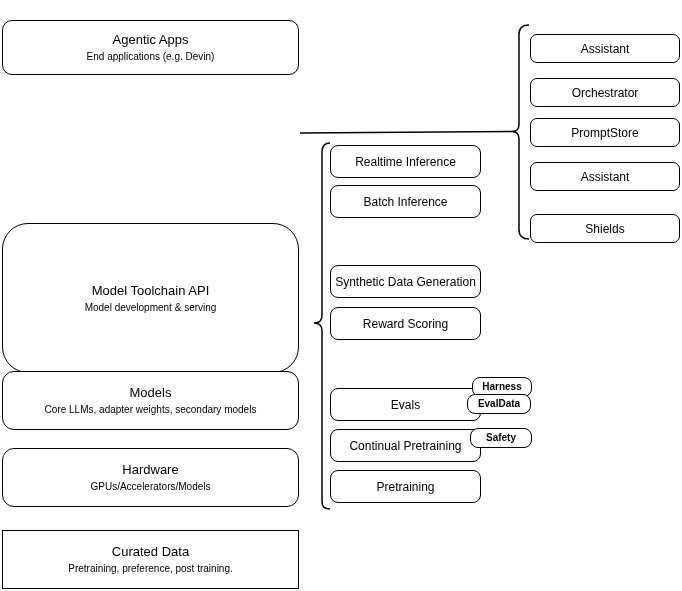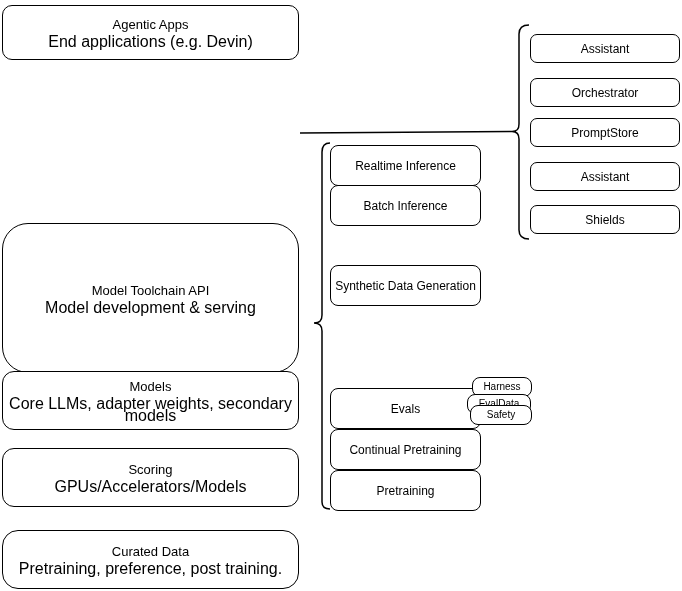--- a/index.html
+++ b/index.html
@@ -30,118 +30,122 @@
     border: 1.5px solid #000000;
     background: #ffffff;
     display: flex;
     flex-direction: column;
     align-items: center;
     justify-content: center;
     text-align: center;
   }
   .lbox { left: 2px; width: 297px; }
   .lbox .title { font-size: 13px; line-height: 15px; }
-  .lbox .subtitle { font-size: 16px; line-height: 12px; margin-top: 4px; }
-  .mbox { left: 330px; width: 151px; height: 41px; border-radius: 8px; font-size: 12px; }
+  .lbox .subtitle { font-size: 10px; line-height: 12px; margin-top: 4px; }
+  .mbox { left: 330px; width: 151px; height: 33px; border-radius: 8px; font-size: 12px; }
   .rbox { left: 530px; width: 150px; height: 29px; border-radius: 7px; font-size: 12px; }
   .pill {
     position: absolute;
     box-sizing: border-box;
     border: 1.5px solid #000000;
     background: #ffffff;
     border-radius: 8px;
     height: 20px;
     display: flex;
     align-items: center;
     justify-content: center;
     font-size: 10px;
     line-height: 10px;
     z-index: 3;
+    font-weight: bold;
   }
   .mbox, .rbox { z-index: 2; }
   .lbox { z-index: 2; }
 </style>
 </head>
 <body>
 
 <div class="canvas">
 
   <svg class="overlay" viewBox="0 0 682 591">
 
     <path d="M 300 133 L 512 131.5" stroke="#000000" stroke-width="1.5" fill="none"></path>
 
     <path d="M 529 25 C 522 25 519 28 519 34 L 519 124 C 519 129.5 517 131.5 512 131.5 C 517 131.5 519 134 519 139 L 519 230 C 519 236 522 239 529 239" stroke="#000000" stroke-width="1.5" fill="none"></path>
 
     <path d="M 330 143 C 324 143 322 146 322 152 L 322 315 C 322 320.5 320 323 314 323 C 320 323 322 326 322 331 L 322 502 C 322 506 324 509 330 509" stroke="#000000" stroke-width="1.5" fill="none"></path>
   </svg>
 
-  <div class="box lbox" style="top:5px;height:55px;border-radius:10px">
+  <div class="box lbox" style="top:20px;height:55px;border-radius:10px">
     <div class="title">Agentic Apps</div>
     <div class="subtitle">End applications (e.g. Devin)</div>
   </div>
 
 
   <div class="box lbox" style="top:223px;height:150px;border-radius:26px">
     <div class="title">Model Toolchain API</div>
     <div class="subtitle">Model development &amp; serving</div>
   </div>
 
   <div class="box lbox" style="top:371px;height:59px;border-radius:12px">
     <div class="title">Models</div>
     <div class="subtitle">Core LLMs, adapter weights, secondary models</div>
   </div>
 
   <div class="box lbox" style="top:448px;height:59px;border-radius:12px">
-    <div class="title">Scoring</div>
+    <div class="title">Hardware</div>
     <div class="subtitle">GPUs/Accelerators/Models</div>
   </div>
 
-  <div class="box lbox" style="top:530px;height:59px;border-radius:16px">
+  <div class="box lbox" style="top:530px;height:59px;border-radius:0">
     <div class="title">Curated Data</div>
     <div class="subtitle">Pretraining, preference, post training.</div>
   </div>
 
   <div class="box mbox" style="top:145px">
     <span>Realtime Inference</span>
   </div>
   <div class="box mbox" style="top:185px">
     <span>Batch Inference</span>
   </div>
   <div class="box mbox" style="top:265px">
     <span>Synthetic Data Generation</span>
+  </div>
+  <div class="box mbox" style="top:307px">
+    <span>Reward Scoring</span>
   </div>
   <div class="box mbox" style="top:388px">
     <span>Evals</span>
   </div>
   <div class="box mbox" style="top:429px">
     <span>Continual Pretraining</span>
   </div>
   <div class="box mbox" style="top:470px">
     <span>Pretraining</span>
   </div>
 
   <div class="pill" style="left:472px;top:377px;width:60px">
     <span>Harness</span>
   </div>
   <div class="pill" style="left:467px;top:394px;width:64px">
     <span>EvalData</span>
   </div>
-  <div class="pill" style="left:470px;top:405px;width:62px">
+  <div class="pill" style="left:470px;top:428px;width:62px">
     <span>Safety</span>
   </div>
 
   <div class="box rbox" style="top:34px">
     <span>Assistant</span>
   </div>
   <div class="box rbox" style="top:78px">
     <span>Orchestrator</span>
   </div>
   <div class="box rbox" style="top:118px">
     <span>PromptStore</span>
   </div>
   <div class="box rbox" style="top:162px">
     <span>Assistant</span>
   </div>
-  <div class="box rbox" style="top:205px">
+  <div class="box rbox" style="top:214px">
     <span>Shields</span>
   </div>
 
 </div>
 
 </body></html>

